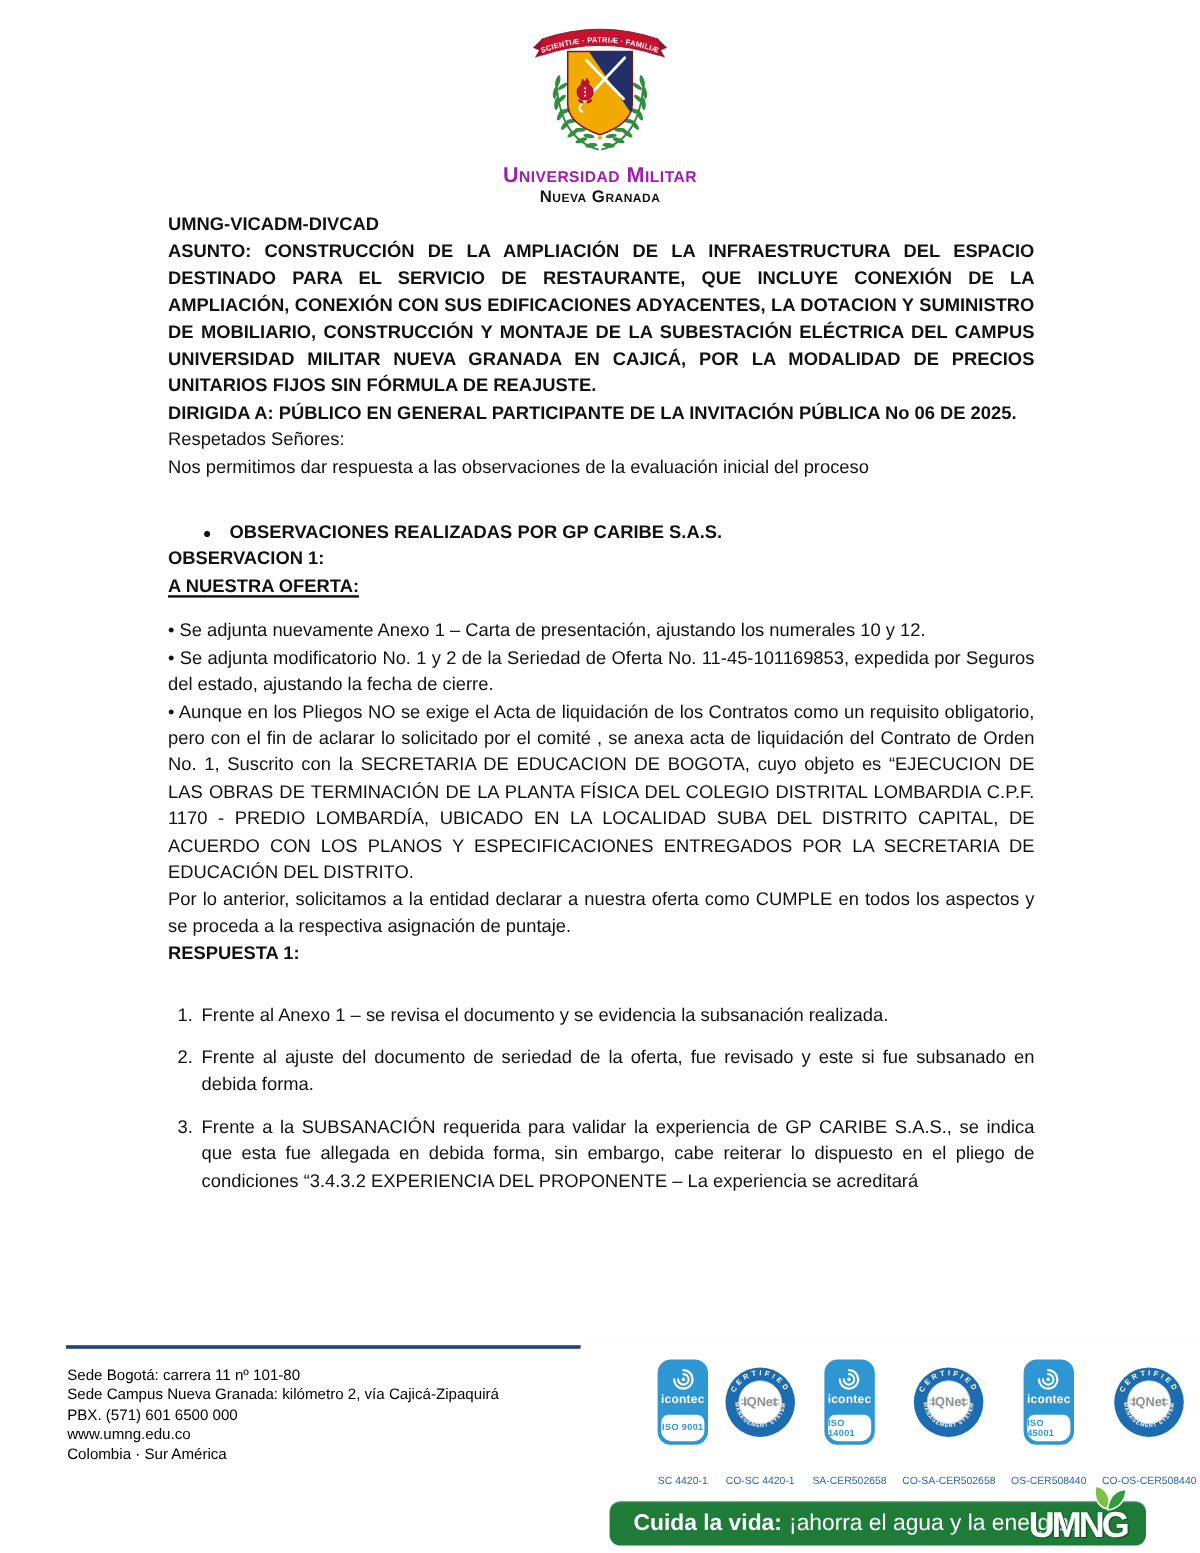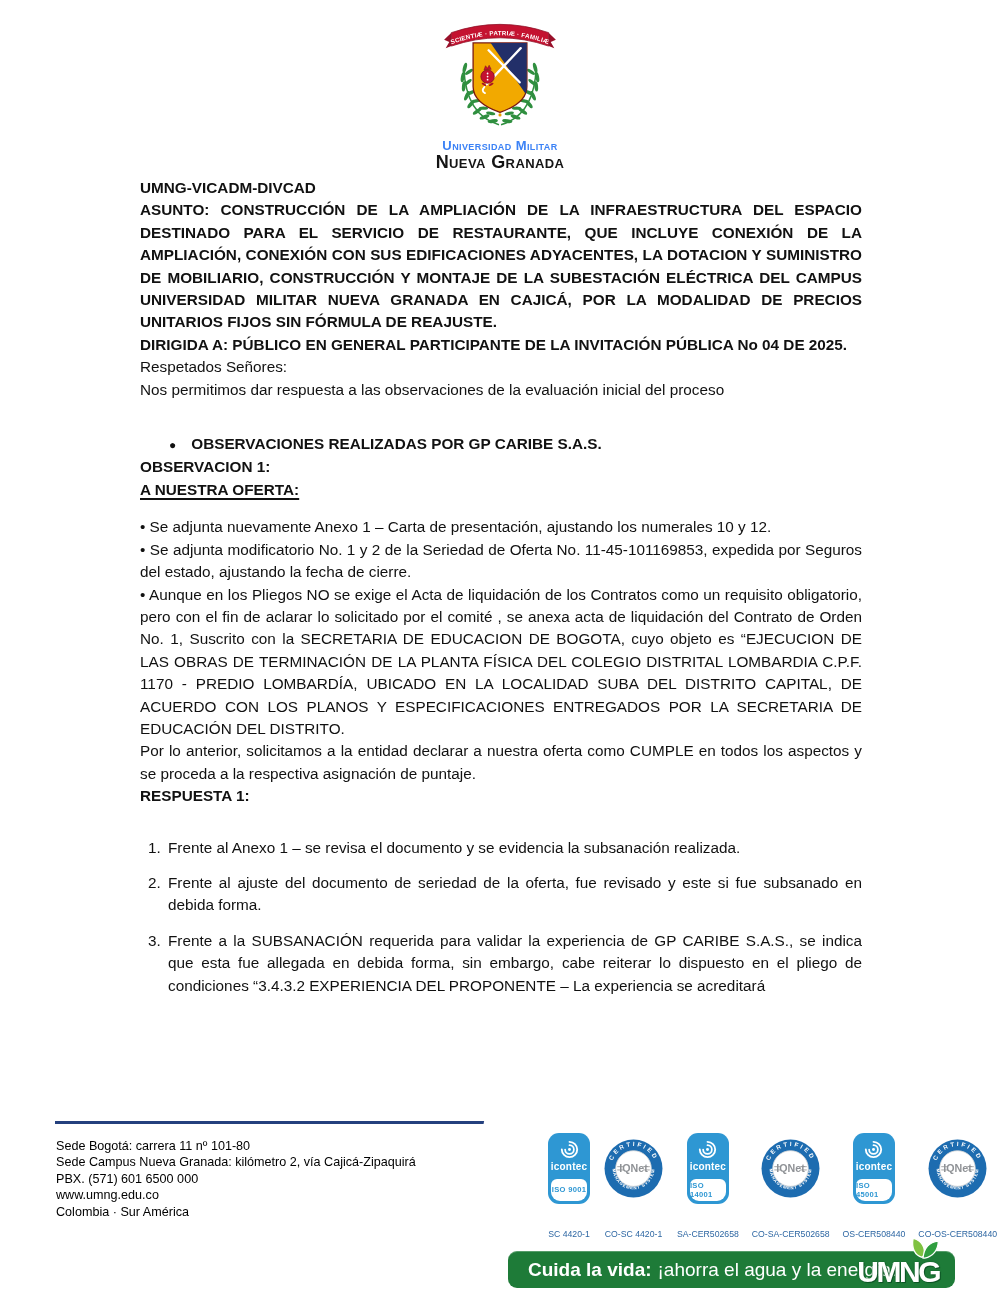--- a/index.html
+++ b/index.html
@@ -3,22 +3,22 @@
 <meta charset="utf-8">
 <style>
   html,body{margin:0;padding:0;background:#ffffff;}
   .page{
     position:relative;width:1000px;height:1294px;background:#fff;overflow:hidden;
     font-family:"Liberation Sans", sans-serif;color:#111;
   }
   
   .logo-block{position:absolute;top:14px;left:0;width:100%;text-align:center;z-index:1;}
   .crest-svg{width:114px;height:119px;display:inline-block;}
-  .uni-name1{font-variant:small-caps;font-weight:700;font-size:13px;letter-spacing:.4px;color:#3b82f6;line-height:15px;margin-top:1px;}
-  .uni-name2{font-variant:small-caps;font-weight:700;font-size:18px;letter-spacing:.4px;color:#141414;line-height:19px;}
+  .uni-name1{font-variant:small-caps;font-weight:700;font-size:18px;letter-spacing:.4px;color:#a21caf;line-height:15px;margin-top:1px;}
+  .uni-name2{font-variant:small-caps;font-weight:700;font-size:14px;letter-spacing:.4px;color:#141414;line-height:19px;}
   
   .content{position:absolute;top:177px;left:140px;width:722px;font-size:15.3px;line-height:22.4px;z-index:1;}
   .content p{margin:0;}
   .bold{font-weight:700;}
   .just{text-align:justify;}
   .subject{margin-top:24px;}
   .addressee{margin-top:14px;}
   .salutation{margin-top:31px;}
   .intro{margin-top:13px;}
   .obs-head{margin-top:32px;display:flex;gap:15px;padding-left:29px;align-items:baseline;}
@@ -152,21 +152,21 @@
         <circle cx="110" cy="195" r="3" fill="#e8a000"></circle>
       </g>
     </svg>
     <div class="uni-name1">Universidad Militar</div>
     <div class="uni-name2">Nueva Granada</div>
   </header>
 
   <main class="content">
     <p class="bold">UMNG-VICADM-DIVCAD</p>
     <p class="bold just subject">ASUNTO: CONSTRUCCIÓN DE LA AMPLIACIÓN DE LA INFRAESTRUCTURA DEL ESPACIO DESTINADO PARA EL SERVICIO DE RESTAURANTE, QUE INCLUYE CONEXIÓN DE LA AMPLIACIÓN, CONEXIÓN CON SUS EDIFICACIONES ADYACENTES, LA DOTACION Y SUMINISTRO DE MOBILIARIO, CONSTRUCCIÓN Y MONTAJE DE LA SUBESTACIÓN ELÉCTRICA DEL CAMPUS UNIVERSIDAD MILITAR NUEVA GRANADA EN CAJICÁ, POR LA MODALIDAD DE PRECIOS UNITARIOS FIJOS SIN FÓRMULA DE REAJUSTE.</p>
-    <p class="bold just addressee">DIRIGIDA A: PÚBLICO EN GENERAL PARTICIPANTE DE LA INVITACIÓN PÚBLICA No 04 DE 2025.</p>
+    <p class="bold just addressee">DIRIGIDA A: PÚBLICO EN GENERAL PARTICIPANTE DE LA INVITACIÓN PÚBLICA No 06 DE 2025.</p>
     <p class="salutation">Respetados Señores:</p>
     <p class="intro">Nos permitimos dar respuesta a las observaciones de la evaluación inicial del proceso</p>
 
     <div class="obs-head">
       <span class="obs-bullet">●</span>
       <span class="bold">OBSERVACIONES REALIZADAS POR GP CARIBE S.A.S.</span>
     </div>
 
     <p class="bold obs-title">OBSERVACION 1:</p>
     <p class="bold offer-title">A NUESTRA OFERTA:</p>

